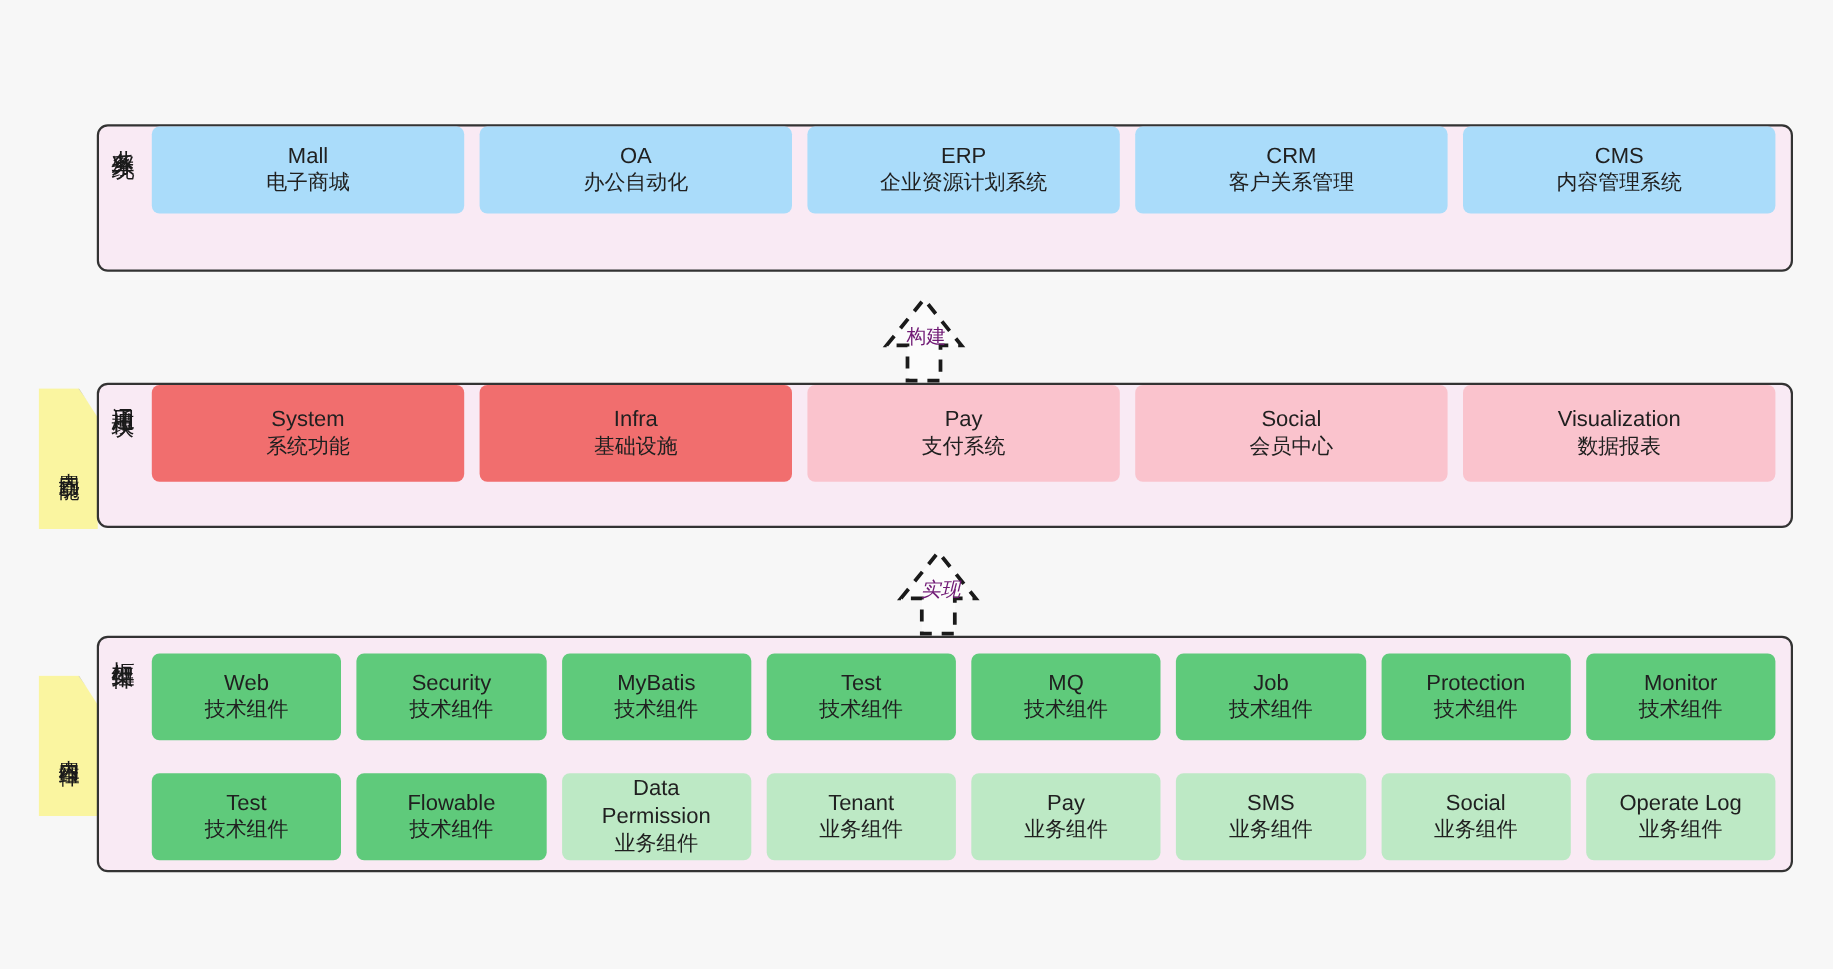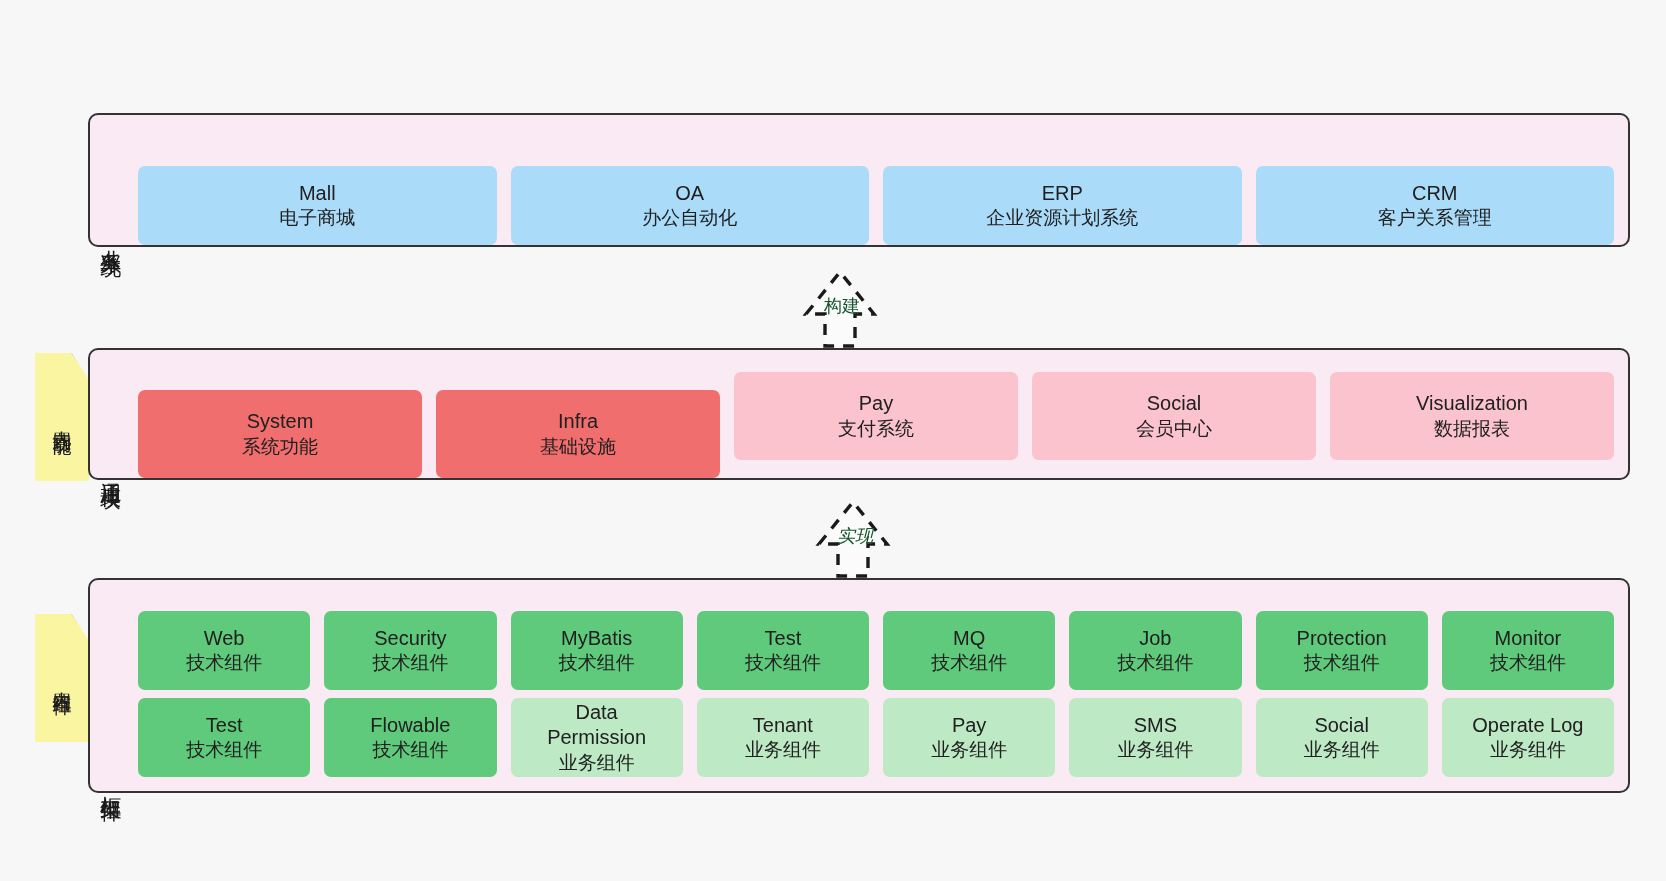--- a/index.html
+++ b/index.html
@@ -17,21 +17,21 @@
     overflow: hidden;
   }
 
   
   .layer {
     position: absolute;
     background: #f9eaf4;
     border: 2px solid #333333;
     border-radius: 10px;
     display: flex;
-    align-items: flex-end;
+    align-items: flex-start;
   }
   .layer-title {
     flex: 0 0 auto;
     width: 42px;
     display: flex;
     align-items: center;
     justify-content: center;
     font-size: 21px;
     color: #1a1a1a;
     letter-spacing: 2px;
@@ -43,23 +43,22 @@
   .layer-body {
     flex: 1 1 auto;
     display: flex;
     align-items: center;
     padding: 0 14px 0 6px;
     gap: 14px;
   }
   .layer-body.two-rows {
     flex-direction: column;
     justify-content: center;
-    gap: 8px;
+    gap: 30px;
     padding: 14px 14px 14px 6px;
-    margin-top: 26px;
   }
   .row {
     display: flex;
     width: 100%;
     gap: 14px;
   }
 
   
   .box {
     flex: 1 1 0;
@@ -70,21 +69,21 @@
     justify-content: center;
     text-align: center;
     color: #202020;
     line-height: 1.28;
     padding: 6px 4px;
   }
   .box .t1 { font-size: 20px; }
   .box .t2 { font-size: 19px; }
 
   .biz-sys   { background: #aadcfa; height: 79px; }
-  .mod-core  { background: #f16e6e; height: 88px; margin-top: 36px; }
+  .mod-core  { background: #f16e6e; height: 88px; }
   .mod-soft  { background: #fac3cd; height: 88px; }
   .comp-tech { background: #5fca7b; height: 79px; }
   .comp-biz  { background: #bde9c5; height: 79px; }
 
   
   .sticky {
     position: absolute;
     background: #faf5a0;
     width: 54px;
     display: flex;
@@ -107,21 +106,21 @@
     height: 24px;
     background: #c9c9c9;
     clip-path: polygon(0 0, 100% 100%, 100% 0);
   }
 
   
   .connector { position: absolute; }
   .connector .label {
     position: absolute;
     font-size: 18px;
-    color: #14532d;
+    color: #701a75;
     background: transparent;
     white-space: nowrap;
   }
 </style>
 </head>
 <body>
 
 <div id="canvas">
 
   <div class="layer" id="layer-business" style="left:88px; top:113px; width:1542px; height:134px;">
@@ -135,20 +134,24 @@
         <div class="t1">OA</div>
         <div class="t2">办公自动化</div>
       </div>
       <div class="box biz-sys">
         <div class="t1">ERP</div>
         <div class="t2">企业资源计划系统</div>
       </div>
       <div class="box biz-sys">
         <div class="t1">CRM</div>
         <div class="t2">客户关系管理</div>
+      </div>
+      <div class="box biz-sys">
+        <div class="t1">CMS</div>
+        <div class="t2">内容管理系统</div>
       </div>
     </div>
   </div>
 
   <div class="connector" style="left:750px; top:258px; width:180px; height:92px;">
     <svg width="180" height="92" viewBox="0 0 180 92">
       <path d="M 56 56 L 90 14 L 124 56 L 105 56 L 105 88 L 75 88 L 75 56 Z" fill="#fbfbfb" stroke="#1a1a1a" stroke-width="3.4" stroke-dasharray="11 9" stroke-linejoin="miter"></path>
     </svg>
     <div class="label" style="left:74px; top:36px;">构建</div>
   </div>

